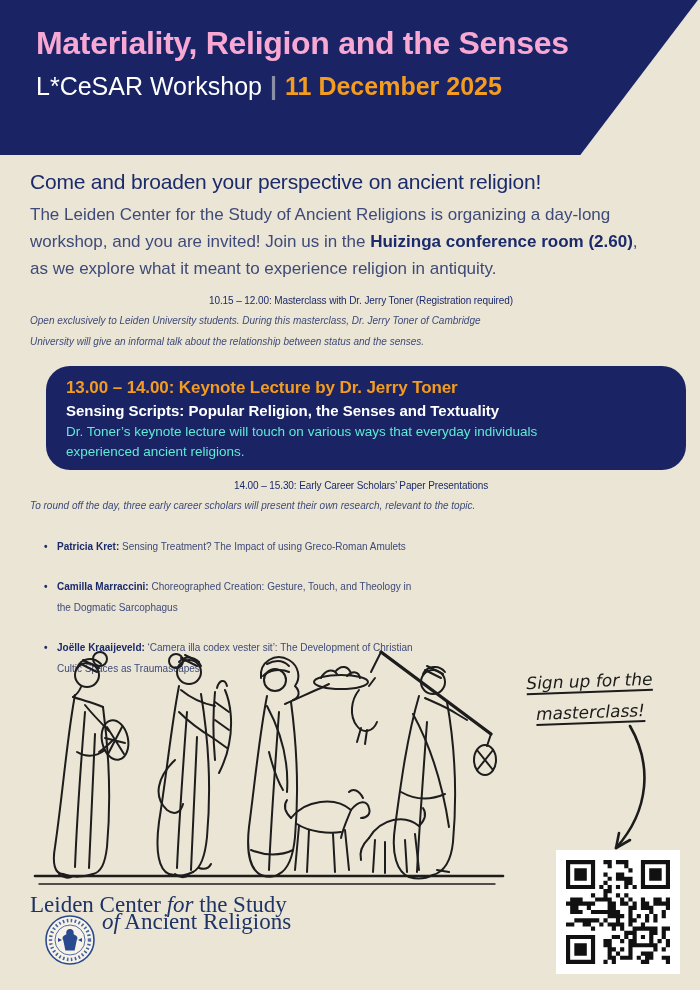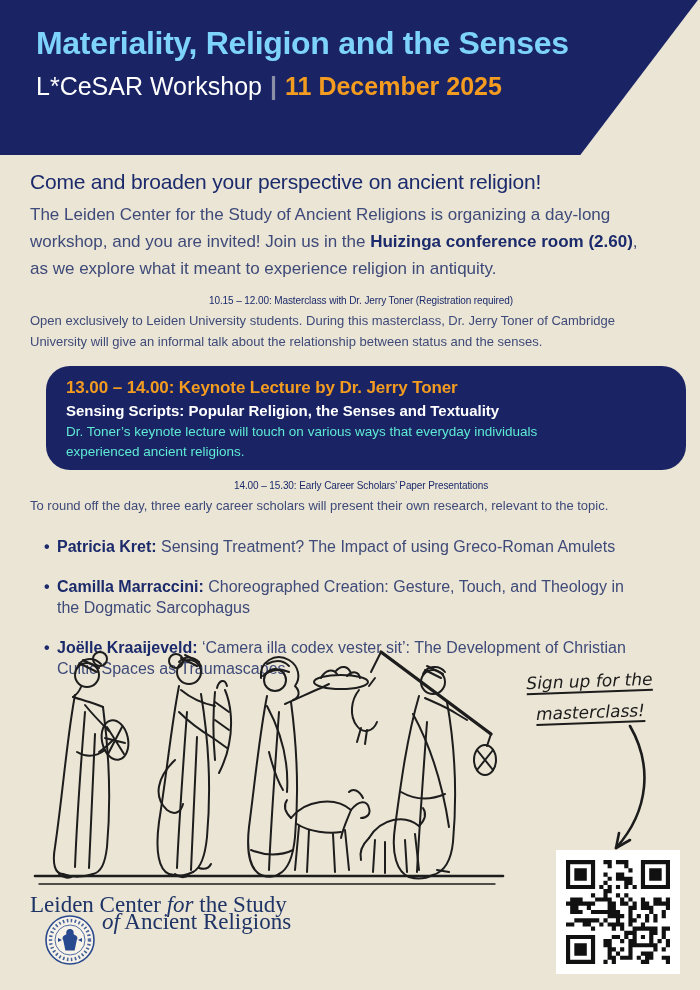--- a/index.html
+++ b/index.html
@@ -3,47 +3,47 @@
 <meta charset="utf-8">
 <style>
   html,body{margin:0;padding:0;background:#ebe5d5;}
   .poster{position:relative;width:700px;height:990px;background:#ebe5d5;overflow:hidden;
           font-family:"Liberation Sans",sans-serif;}
 
   
   .header{position:absolute;top:0;left:0;width:700px;height:155px;background:#1a2464;
           clip-path:polygon(0 0,99.7% 0,82.9% 100%,0 100%);}
   .header h1{margin:0;position:absolute;left:36px;top:24px;font-size:32px;line-height:38px;
-             font-weight:bold;color:#7dd3fc;letter-spacing:-.3px;}
+             font-weight:bold;color:#f9a8d4;letter-spacing:-.3px;}
   .subtitle{position:absolute;left:36px;top:72px;font-size:25px;color:#ffffff;font-weight:500;}
   .subtitle .divider{color:#8b90a6;font-weight:bold;margin:0 8px;}
   .subtitle .date{color:#f49c1f;font-weight:bold;}
 
   
   .intro{position:absolute;left:30px;top:170px;width:655px;}
   .intro h2{margin:0 0 7px 0;font-size:21px;color:#1b2a6b;font-weight:normal;letter-spacing:-.2px;}
   .intro p{margin:0;font-size:17px;line-height:27px;color:#3e4a79;}
   .intro p b{color:#1b2a6b;}
 
   
   .sec{position:absolute;left:30px;width:662px;}
   .sec-h{font-size:10px;font-weight:normal;color:#1b2a6b;letter-spacing:-.1px;margin:0;text-align:center;}
-  .sec-b{font-size:13px;line-height:20.5px;color:#3e4a79;margin:5px 0 0 0;white-space:pre-line;}
+  .sec-b{font-size:10px;line-height:20.5px;color:#3e4a79;margin:5px 0 0 0;white-space:pre-line;font-style:italic;}
   .sec-b.nowrap{white-space:nowrap;}
   #sec-masterclass{top:295px;}
   #sec-papers{top:480px;}
 
   .keybox{position:absolute;left:30px;top:366px;width:640px;height:104px;background:#1a2464;
           border-radius:24px;box-sizing:border-box;padding:12px 20px;margin-left:16px;}
   .keybox .kh{margin:0;font-size:17px;font-weight:bold;color:#f49c1f;letter-spacing:-.1px;}
   .keybox .ks{margin:4px 0 0 0;font-size:15px;font-weight:bold;color:#ffffff;}
   .keybox .kb{margin:3px 0 0 0;font-size:13.5px;line-height:20px;color:#5eead4;white-space:pre-line;}
 
   ul.pres{list-style:none;margin:6px 0 0 0;padding:0;}
-  ul.pres li{position:relative;padding-left:27px;margin-top:20px;font-size:16px;
+  ul.pres li{position:relative;padding-left:27px;margin-top:20px;font-size:10px;
              line-height:20.5px;color:#3e4a79;}
   ul.pres li::before{content:"•";position:absolute;left:14px;color:#1b2a6b;font-weight:bold;}
   ul.pres li b{color:#1b2a6b;}
   ul.pres li span{white-space:pre-line;}
 
   
   .frieze{position:absolute;left:28px;top:642px;}
 
   
   .signup{position:absolute;left:500px;top:666px;width:180px;text-align:center;

